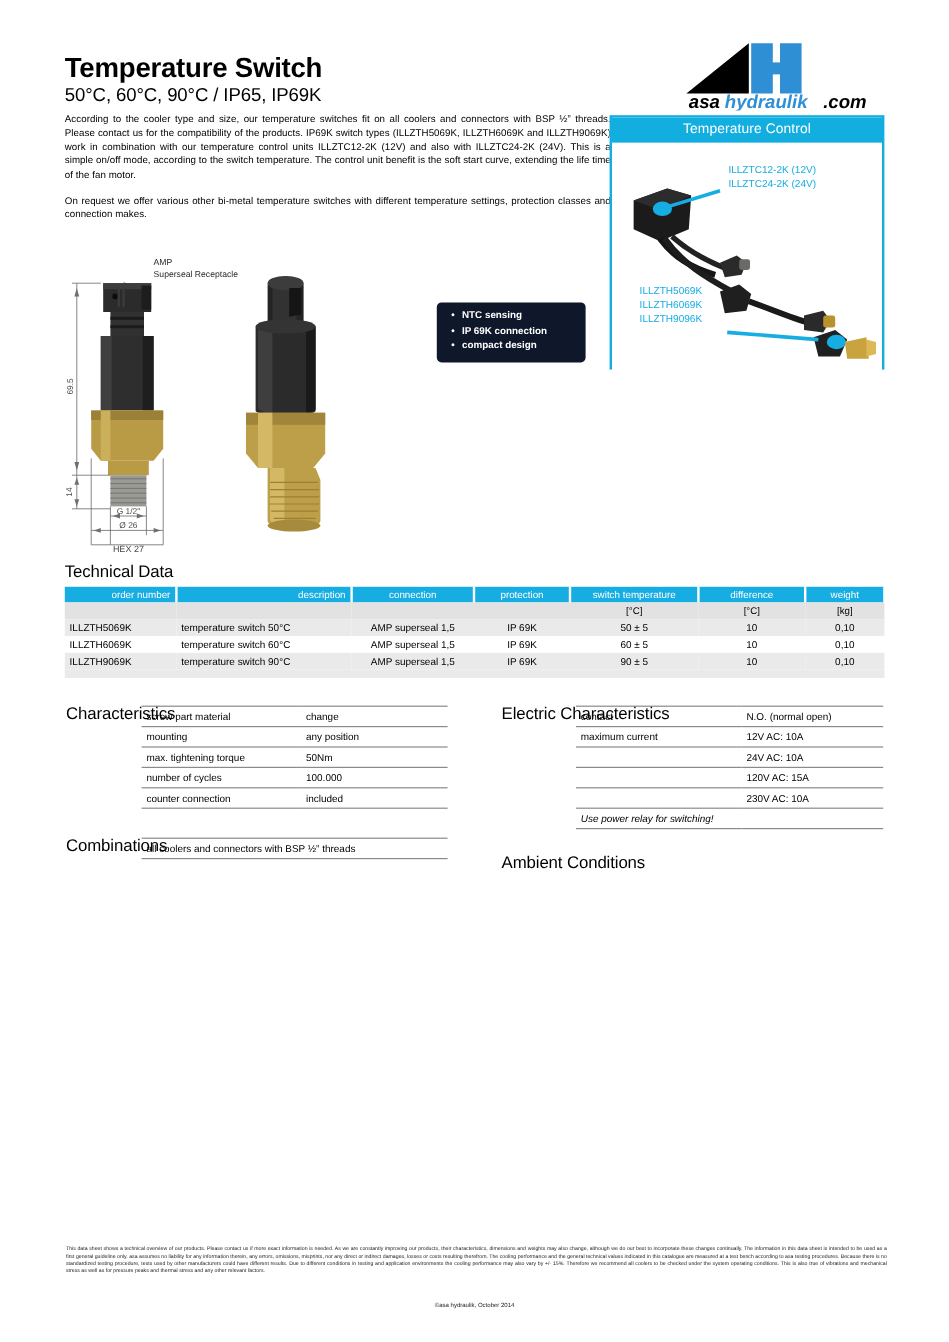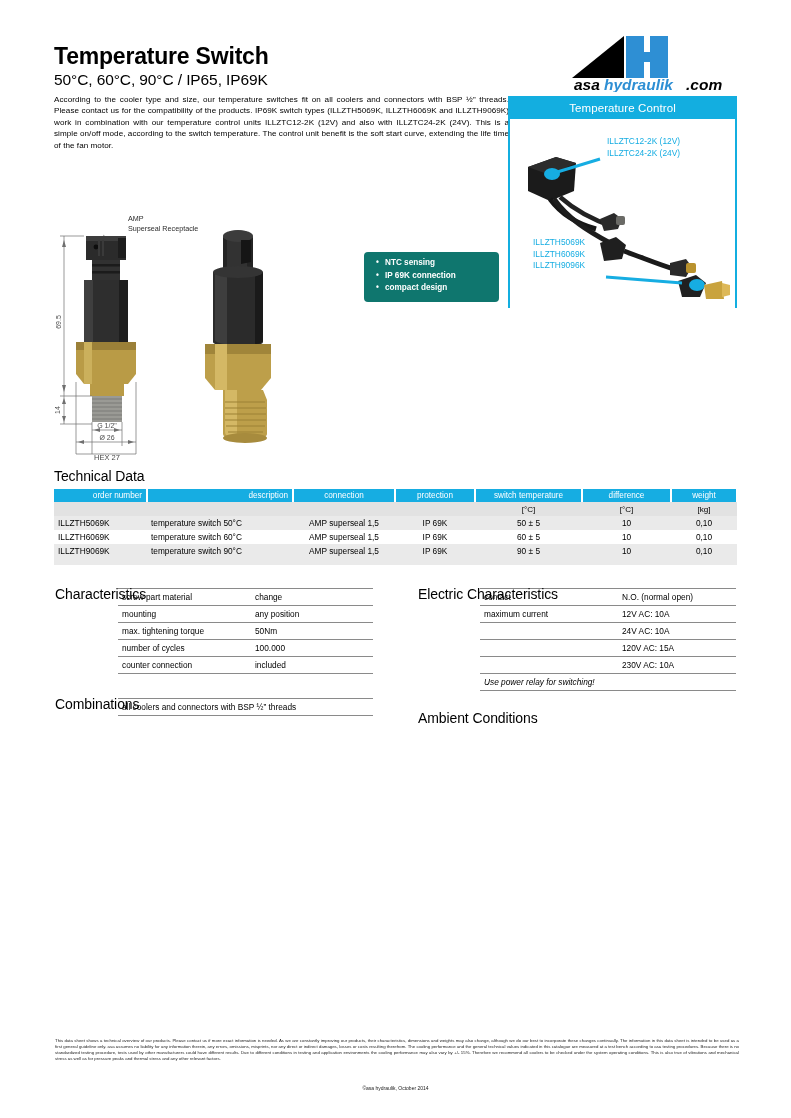--- a/index.html
+++ b/index.html
@@ -32,22 +32,22 @@
     letter-spacing:0.05px;
   }
 
   
   .tc-panel { position:absolute; left:508px; top:96px; width:229px; height:212px; border:2px solid #13AEE0; background:#fff; }
   .tc-head { background:#13AEE0; color:#fff; text-align:center; font-size:11.5px; padding:4px 0 5px; letter-spacing:0.1px; }
   .tc-body { position:relative; height:100%; background:#fff; }
   .tc-body svg { position:absolute; left:0; top:0; }
 
   
-  .features { position:absolute; left:364px; top:252px; width:135px; height:50px;
-    background:#0f766e; border-radius:4px; color:#fff; padding:5px 0 0 10px; }
+  .features { position:absolute; left:364px; top:252px; width:124px; height:50px;
+    background:#0f172a; border-radius:4px; color:#fff; padding:5px 0 0 10px; }
   .features ul { margin:0; padding:0 0 0 11px; list-style:none; }
   .features li { font-size:8.2px; font-weight:bold; line-height:12.6px; position:relative; }
   .features li:before { content:"\2022"; position:absolute; left:-9px; top:0; }
 
   
   .drawing { position:absolute; left:40px; top:214px; width:300px; height:248px; }
   .drawing svg { display:block; }
 
   
   .sec-h { font-size:14px; font-weight:normal; margin:0; letter-spacing:-0.1px; }
@@ -122,20 +122,21 @@
       <polygon points="84,2 102,2 102,44 84,44" fill="#2E8FD4"></polygon>
       <rect x="64" y="18" width="34" height="10" fill="#2E8FD4"></rect>
       <text x="8" y="56" font-family="Liberation Sans, sans-serif" font-size="15.5" font-style="italic" font-weight="bold" fill="#000000">asa</text>
       <text x="38" y="56" font-family="Liberation Sans, sans-serif" font-size="15.5" font-style="italic" font-weight="bold" fill="#2E8FD4">hydraulik</text>
       <text x="120" y="56" font-family="Liberation Sans, sans-serif" font-size="15.5" font-style="italic" font-weight="bold" fill="#000000">.com</text>
     </svg>
   </div>
 
   <div class="intro">
     <p>According to the cooler type and size, our temperature switches fit on all coolers and connectors with BSP ½” threads. Please contact us for the compatibility of the products. IP69K switch types (ILLZTH5069K, ILLZTH6069K and ILLZTH9069K) work in combination with our temperature control units ILLZTC12-2K (12V) and also with ILLZTC24-2K (24V). This is a simple on/off mode, according to the switch temperature. The control unit benefit is the soft start curve, extending the life time of the fan motor.</p>
+    <p>On request we offer various other bi-metal temperature switches with different temperature settings, protection classes and connection makes.</p>
   </div>
 
   <div class="tc-panel">
     <div class="tc-head">Temperature Control</div>
     <div class="tc-body">
       <svg width="225" height="188" viewBox="0 0 225 188">
 
         <path d="M18 48 L46 38 L66 44 L64 72 L40 82 L18 72 Z" fill="#1b1b1b"></path>
         <path d="M18 48 L46 38 L66 44 L40 56 Z" fill="#2c2c2c"></path>
         <ellipse cx="42" cy="55" rx="8" ry="6" fill="#16ADE2"></ellipse>

